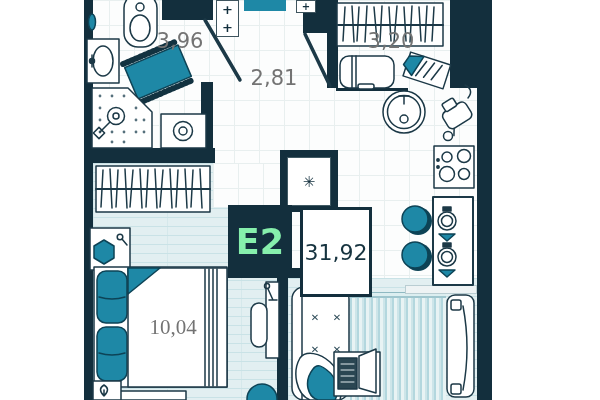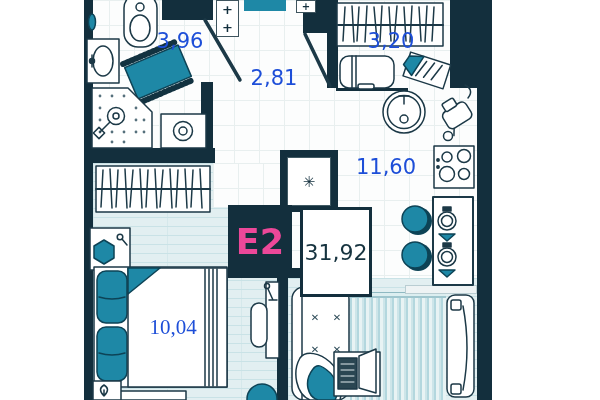--- a/index.html
+++ b/index.html
@@ -11,22 +11,22 @@
         background-image:linear-gradient(#e8efef 1px,transparent 1px),
                          linear-gradient(90deg,#e8efef 1px,transparent 1px);
         background-size:25px 25px;}
   .plank{background:#e2eff1;
          background-image:linear-gradient(#c9e2e6 1px,transparent 1px),
                           linear-gradient(90deg,#d5e8eb 1px,transparent 1px);
          background-size:100% 9px,74px 100%;}
   .carpet{background:repeating-linear-gradient(90deg,#b3d7de 0 2px,#e8f3f4 2px 5px,#cde5e9 5px 7px);
           border-top:1px solid #8fb9c2;box-shadow:inset 0 3px 0 #dceef0, inset 0 5px 0 #9fc6ce;}
   .wall{background:#132f3d;}
-  .label{color:#1d4ed8;font-size:21px;transform:translate(-50%,-50%);white-space:nowrap;z-index:6;}
-  .badge{background:#132f3d;color:#ec4899;display:flex;align-items:center;justify-content:center;
+  .label{color:#737373;font-size:21px;transform:translate(-50%,-50%);white-space:nowrap;z-index:6;}
+  .badge{background:#132f3d;color:#86efac;display:flex;align-items:center;justify-content:center;
          font-size:35px;font-weight:bold;z-index:6;}
   .totalbox{background:#ffffff;border:3px solid #132f3d;display:flex;align-items:center;justify-content:center;
             font-size:22px;color:#16333f;z-index:6;box-sizing:border-box;}
   .plusbox{background:#ffffff;border:1.5px solid #3e545e;box-sizing:border-box;display:flex;flex-direction:column;
            align-items:center;justify-content:space-around;color:#132f3d;font-weight:bold;z-index:5;}
   .mat{background:#1e88a6;z-index:5;}
   .ledge{background:#eef3f4;border:1px solid #b9cdd2;box-sizing:border-box;z-index:3;}
   .fridge-out{background:#132f3d;z-index:4;}
   .fridge-in{background:#ffffff;border:1px solid #415a64;box-sizing:border-box;display:flex;align-items:center;
              justify-content:center;font-size:15px;color:#132f3d;z-index:5;}
@@ -250,19 +250,18 @@
         <rect x="451" y="300" width="10" height="10" rx="2"></rect>
         <rect x="451" y="384" width="10" height="10" rx="2"></rect>
         <path d="M463,306 Q471,348 463,390"></path>
       </g>
     </g>
   </svg>
 
   <div class="abs label" style="left:180px;top:41px;">3,96</div>
   <div class="abs label" style="left:274px;top:78px;">2,81</div>
   <div class="abs label" style="left:391px;top:41px;">3,20</div>
-  <div class="abs label" style="left:386px;top:167px;">11,60</div>
   <div class="abs label" style="left:173px;top:327px;font-family:Liberation Serif, serif;">10,04</div>
 
   <div class="abs badge" style="left:228px;top:205px;width:64px;height:73px;">E2</div>
   <div class="abs totalbox" style="left:300px;top:207px;width:72px;height:90px;">31,92</div>
 
 </div>
 
 </body></html>

